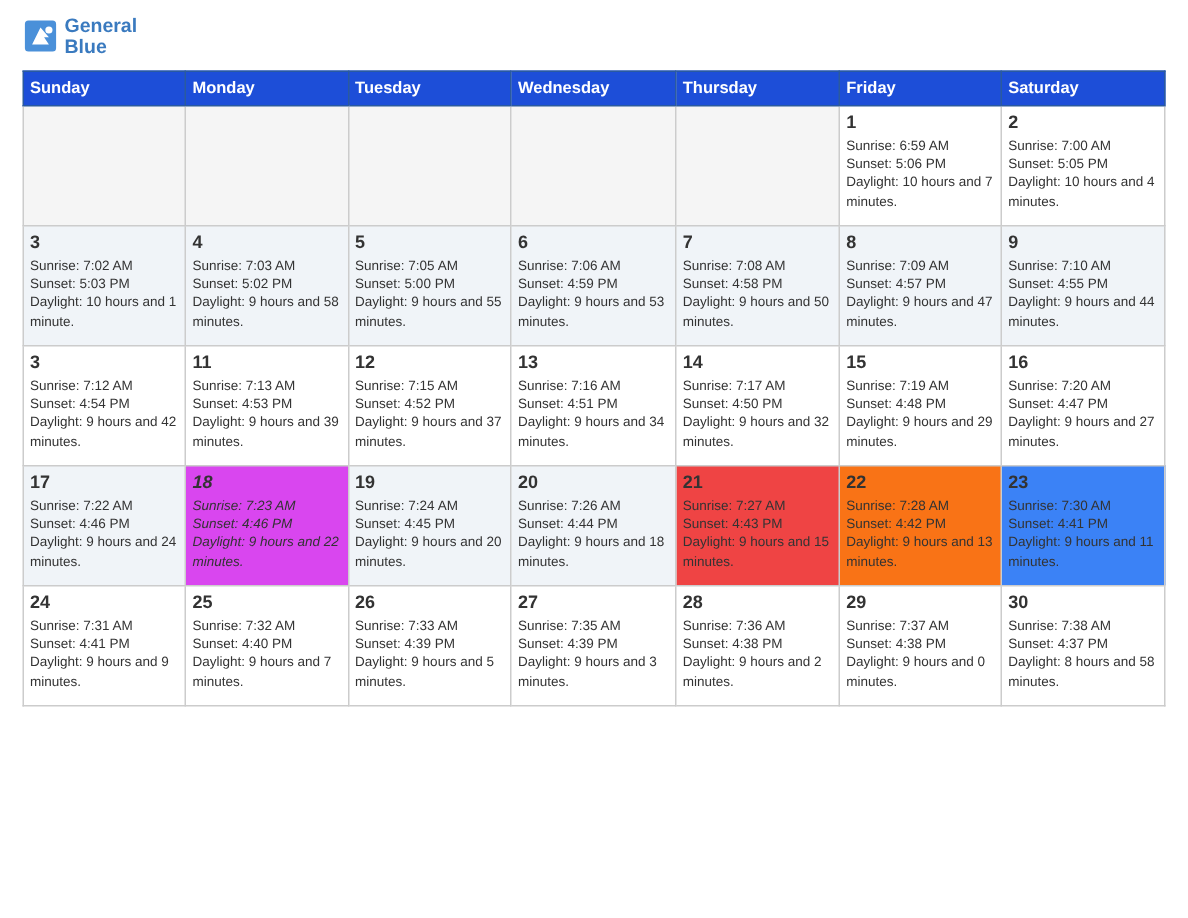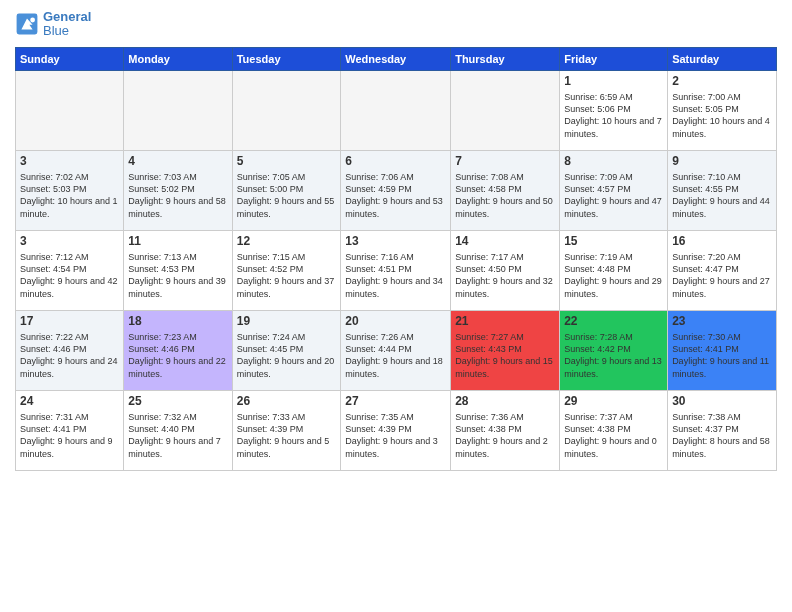--- a/index.html
+++ b/index.html
@@ -56,21 +56,21 @@
     <div class="logo">
       <svg class="logo-icon" viewBox="0 0 30 30">
         <rect x="2" y="2" width="26" height="26" rx="3" fill="#4a90d9"></rect>
         <polygon points="8,22 15,8 22,16 18,16 22,22" fill="white"></polygon>
         <circle cx="22" cy="10" r="3" fill="white"></circle>
       </svg>
       <div>
         <div style="font-size:13px;font-weight:bold;color:#333;line-height:1.1;">
           <span style="color:#3a7abf;">General</span>
         </div>
-        <div style="font-size:13px;font-weight:normal;color:#3a7abf;line-height:1.1;">Blue</div>
+        <div style="font-size:13px;font-weight:bold;color:#3a7abf;line-height:1.1;">Blue</div>
       </div>
     </div>
   </div>
 
   <table class="calendar">
     <thead>
       <tr>
         <th>Sunday</th>
         <th>Monday</th>
         <th>Tuesday</th>
@@ -188,21 +188,21 @@
 Daylight: 9 hours and 27 minutes.</div>
           </td>
         </tr>
         <tr>
           <td style="background: rgb(240, 244, 248);">
             <span class="day-num">17</span>
             <div class="day-info">Sunrise: 7:22 AM
 Sunset: 4:46 PM
 Daylight: 9 hours and 24 minutes.</div>
           </td>
-          <td style="background: #c4b5fd;">
+          <td style="background: #d946ef; font-style: italic;">
             <span class="day-num">18</span>
             <div class="day-info">Sunrise: 7:23 AM
 Sunset: 4:46 PM
 Daylight: 9 hours and 22 minutes.</div>
           </td>
           <td style="background: rgb(240, 244, 248);">
             <span class="day-num">19</span>
             <div class="day-info">Sunrise: 7:24 AM
 Sunset: 4:45 PM
 Daylight: 9 hours and 20 minutes.</div>
@@ -212,21 +212,21 @@
             <div class="day-info">Sunrise: 7:26 AM
 Sunset: 4:44 PM
 Daylight: 9 hours and 18 minutes.</div>
           </td>
           <td style="background: #ef4444;">
             <span class="day-num">21</span>
             <div class="day-info">Sunrise: 7:27 AM
 Sunset: 4:43 PM
 Daylight: 9 hours and 15 minutes.</div>
           </td>
-          <td style="background: #22c55e;">
+          <td style="background: #f97316;">
             <span class="day-num">22</span>
             <div class="day-info">Sunrise: 7:28 AM
 Sunset: 4:42 PM
 Daylight: 9 hours and 13 minutes.</div>
           </td>
           <td style="background: #3b82f6;">
             <span class="day-num">23</span>
             <div class="day-info">Sunrise: 7:30 AM
 Sunset: 4:41 PM
 Daylight: 9 hours and 11 minutes.</div>

